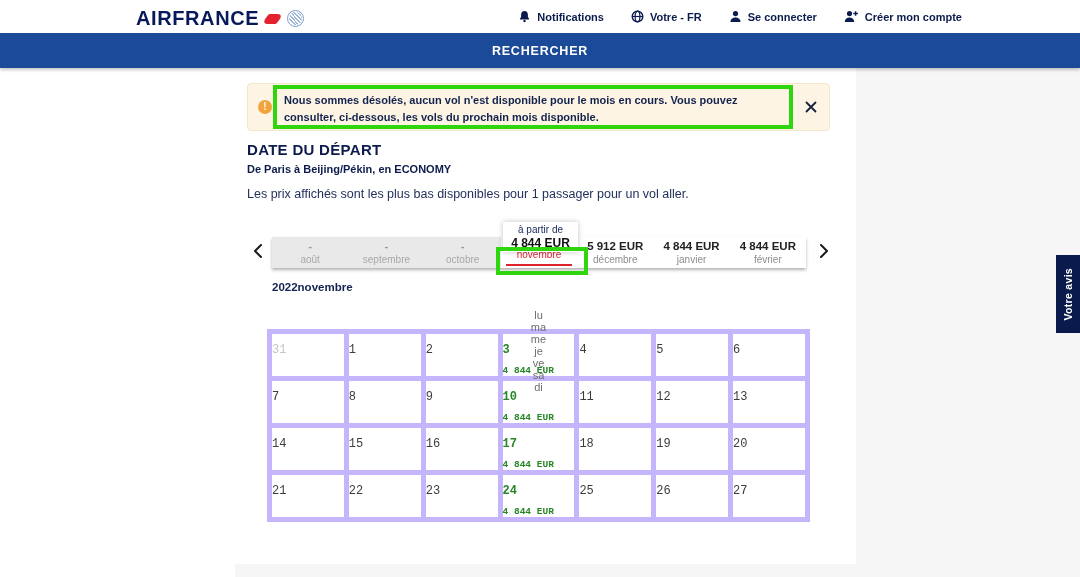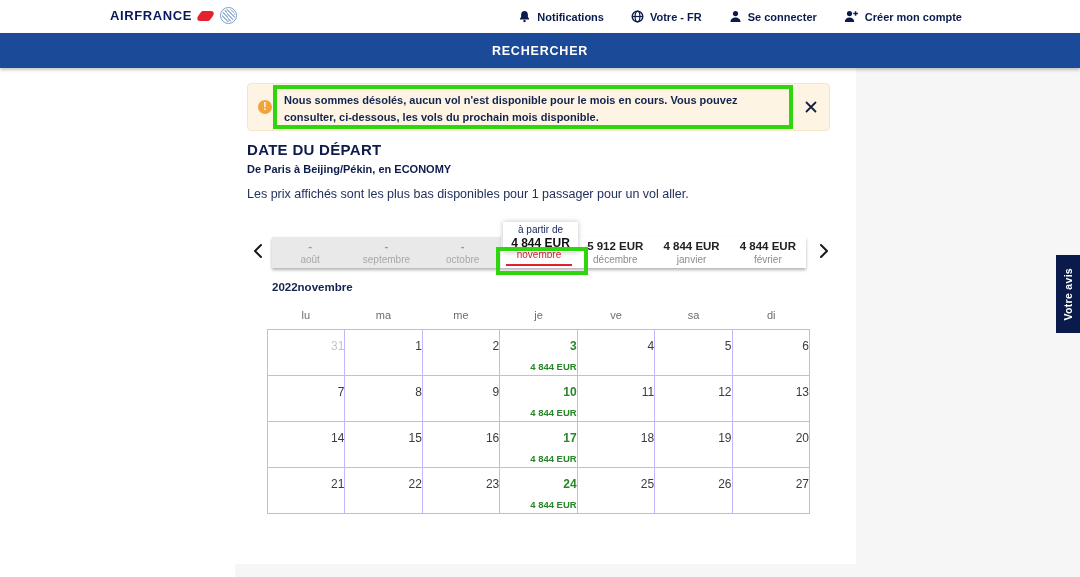--- a/index.html
+++ b/index.html
@@ -5,21 +5,21 @@
   * { margin:0; padding:0; box-sizing:border-box; }
   html,body { background:#ffffff; }
   #screen {
     position:relative; width:1080px; height:577px; overflow:hidden;
     background:#ffffff; font-family:"Liberation Sans", sans-serif;
   }
 
   
   .topbar { position:absolute; top:0; left:0; right:0; height:33px; background:#fff; z-index:2; }
   .logo { position:absolute; left:110px; top:7px; display:flex; align-items:center; }
-  .logo-text { font-size:13px; font-weight:800; color:#07195a; letter-spacing:0.6px; }
+  .logo-text { font-size:20px; font-weight:800; color:#07195a; letter-spacing:0.6px;margin-left:26px; }
   .logo-swoosh { width:15px; height:10px; background:#e4212e; transform:skewX(-38deg);
     border-radius:1px 6px 1px 6px; margin-left:6px; margin-right:7px; }
   .logo-skyteam { width:17px; height:17px; border-radius:50%;
     border:1px solid #7d9cc9; position:relative; overflow:hidden; }
   .logo-skyteam::after { content:""; position:absolute; inset:1px; border-radius:50%;
     background:repeating-linear-gradient(48deg,#ffffff 0 1.3px,#8aa7d1 1.3px 2.6px); opacity:.85; }
 
   .topnav { position:absolute; right:118px; top:0; height:33px; display:flex; align-items:center; gap:27px; }
   .nav-item { display:flex; align-items:center; gap:6px; cursor:pointer; }
   .nav-item span { font-size:11px; font-weight:bold; color:#0b1b4d; }
@@ -74,25 +74,25 @@
   .car-tooltip { position:absolute; left:503px; top:222px; width:75px; height:30px; background:#fff;
     box-shadow:0 0 5px rgba(0,0,0,0.25); z-index:4; text-align:center; }
   .tip-label { display:block; font-size:10px; color:#15255c; margin-top:2px; line-height:12px;text-align:center; }
   .tip-price { display:block; font-size:12px; font-weight:bold; color:#111; line-height:14px; }
 
   
   .cal-caption { position:absolute; left:272px; top:281px; font-size:11.5px; font-weight:bold;
     color:#13234f; z-index:2; }
   .cal-caption .yr { }
   .cal-wrap { position:absolute; left:267px; top:309px; width:543px; z-index:2; }
-  .cal-head { display:flex; height:20px; }
+  .cal-head { display:flex; height:20px;flex-direction:column; }
   .cal-head div { flex:1; text-align:center; font-size:11px; color:#6e6e6e; }
   table.cal { width:543px; border-collapse:collapse; table-layout:fixed; background:#fff; }
-  table.cal td { border:1px solid #c4b5fd; height:46px; vertical-align:top; text-align:right;
-    padding-top:9px; font-size:12px; color:#3c3c3c; background:#fff; }
+  table.cal td { border:5px solid #c4b5fd; height:46px; vertical-align:top; text-align:left;
+    padding-top:9px; font-size:12px; color:#3c3c3c; background:#fff;font-family:Liberation Mono, monospace; }
   td.muted span.d { color:#c5c5c5; }
   td.deal { cursor:pointer; }
   td.deal span.d { color:#278727; font-weight:bold; }
   .deal-price { display:block; margin-top:8px; font-size:9.5px; font-weight:bold; color:#278727; }
 
   
   .feedback { position:absolute; right:0; top:255px; width:24px; height:78px; background:#0a1a4a;
     display:flex; align-items:center; justify-content:center; cursor:pointer; z-index:5; }
   .feedback span { writing-mode:vertical-rl; transform:rotate(180deg); color:#fff;
     font-size:10.5px; font-weight:bold; letter-spacing:0.3px; white-space:nowrap; }

